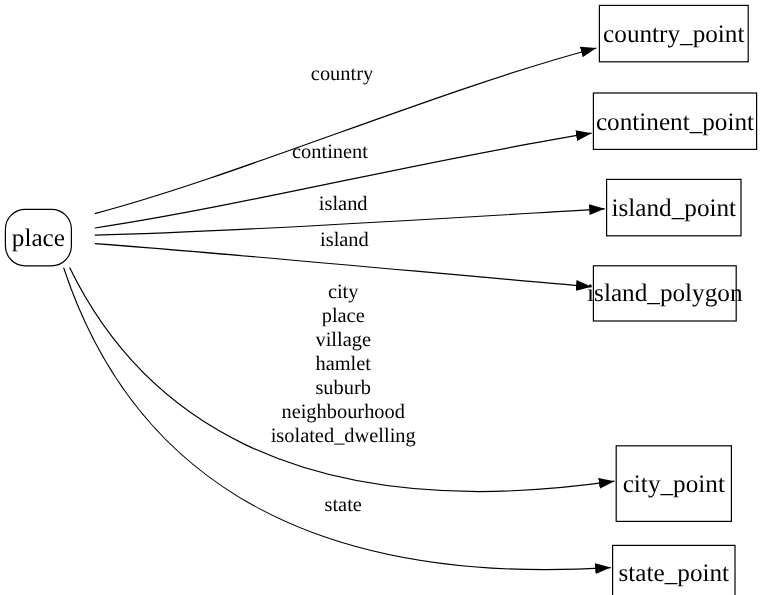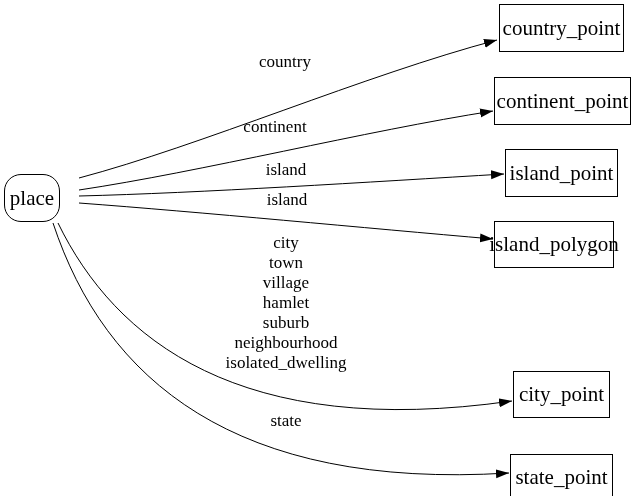--- a/index.html
+++ b/index.html
@@ -66,21 +66,21 @@
         <path d="M 58 223 C 115 340, 240 440, 512 401" class="edge" stroke="#000000" marker-end="url(#arrowhead)"></path>
         <path d="M 53 223 C 105 380, 235 490, 509 473" class="edge" stroke="#000000" marker-end="url(#arrowhead)"></path>
       </g>
   </svg>
   <div>
       <div class="edge-label" style="left: 285px; top: 52px;">country</div>
       <div class="edge-label" style="left: 275px; top: 117px;">continent</div>
       <div class="edge-label" style="left: 286px; top: 160px;">island</div>
       <div class="edge-label" style="left: 287px; top: 190px;">island</div>
       <div class="edge-label" style="left: 286px; top: 233px;">city
-town
+place
 village
 hamlet
 suburb
 neighbourhood
 isolated_dwelling</div>
       <div class="edge-label" style="left: 286px; top: 411px;">state</div>
     </div>
   <div>
       <div class="node" style="left: 4px; top: 174px; width: 56px; height: 48px; border-color: rgb(0, 0, 0); border-radius: 17px;">
         <span>place</span>
@@ -90,20 +90,20 @@
       </div>
       <div class="node" style="left: 494px; top: 77px; width: 137px; height: 48px; border-color: rgb(0, 0, 0);">
         <span>continent_point</span>
       </div>
       <div class="node" style="left: 505px; top: 149px; width: 113px; height: 48px; border-color: rgb(0, 0, 0);">
         <span>island_point</span>
       </div>
       <div class="node" style="left: 494px; top: 221px; width: 120px; height: 47px; border-color: rgb(0, 0, 0);">
         <span>island_polygon</span>
       </div>
-      <div class="node" style="left: 513px; top: 371px; width: 97px; height: 47px; border-color: rgb(0, 0, 0);">
+      <div class="node" style="left: 513px; top: 371px; width: 97px; height: 64px; border-color: rgb(0, 0, 0);">
         <span>city_point</span>
       </div>
       <div class="node" style="left: 510px; top: 442px; width: 103px; height: 47px; border-color: rgb(0, 0, 0); margin-top: 12px;">
         <span>state_point</span>
       </div>
     </div>
 </div>
 
 </body></html>

